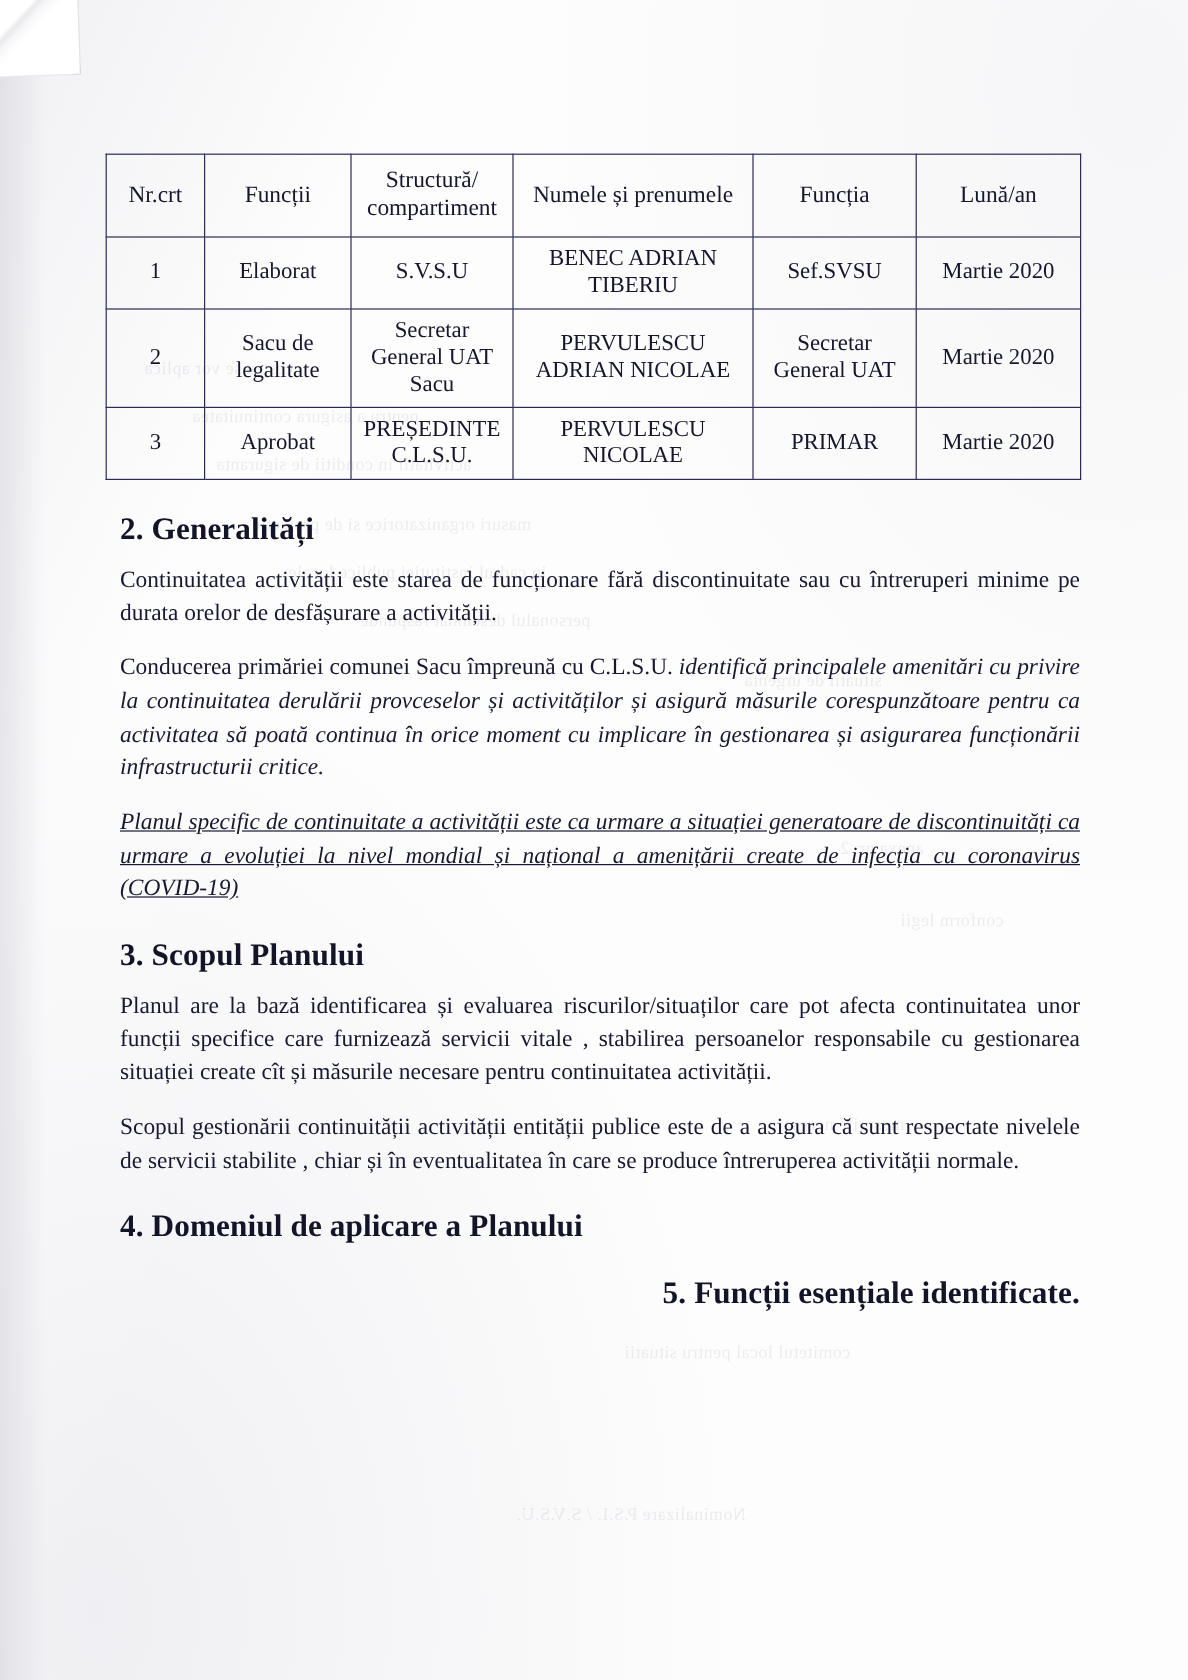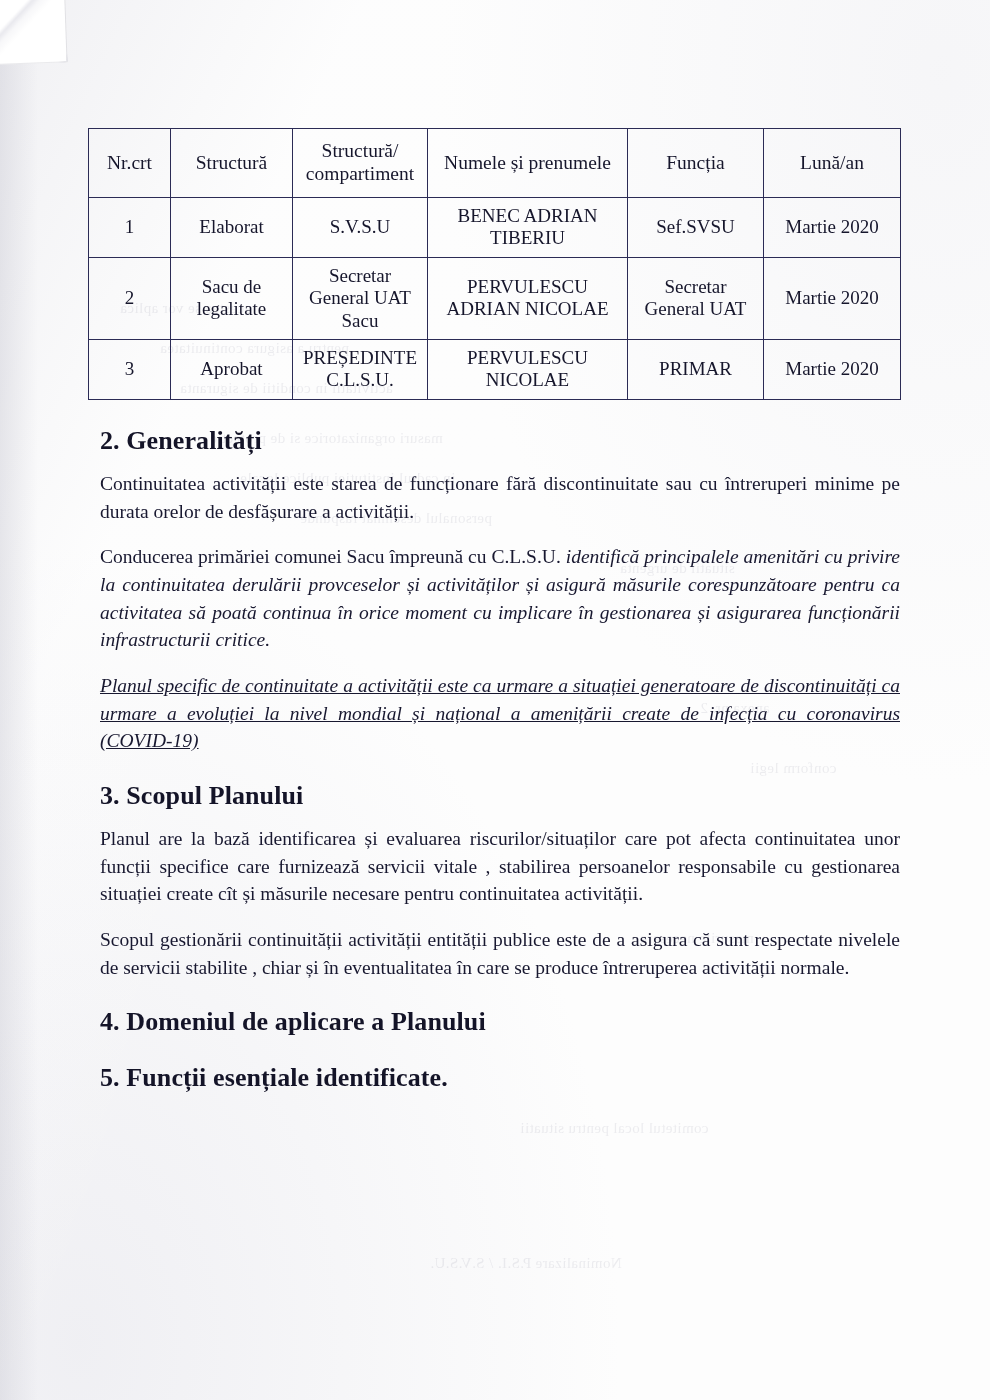--- a/index.html
+++ b/index.html
@@ -113,21 +113,21 @@
     margin: 0 0 18px 12px;
     color: #181830;
     text-align: justify;
   }
   p.just { text-align: justify; }
   p.italic { font-style: italic; text-decoration: underline; }
   .lead-roman { font-style: normal; }
   .ital { font-style: italic; }
 
   .sp-a { margin-top: 22px; }
-  .sp-b { margin-top: 20px; }
+  .sp-b { margin-top: 20px; text-align: right; }
 </style>
 </head>
 <body>
 
 <div class="page">
   <div class="page-tint"></div>
   <div class="edge-shadow-left"></div>
   <div class="corner-fold"></div>
 
   <div class="ghost" style="left:120px; top:300px;">acestea se vor aplica</div>
@@ -150,21 +150,21 @@
         <col class="c1">
           <col class="c2">
           <col class="c3">
           <col class="c4">
           <col class="c5">
           <col class="c6">
       </colgroup>
       <thead>
         <tr>
           <th>Nr.crt</th>
-          <th>Structură</th>
+          <th>Funcții</th>
           <th>Structură/ compartiment</th>
           <th>Numele și prenumele</th>
           <th>Funcția</th>
           <th>Lună/an</th>
         </tr>
       </thead>
       <tbody>
         <tr>
           <td>1</td>
           <td>Elaborat</td>

